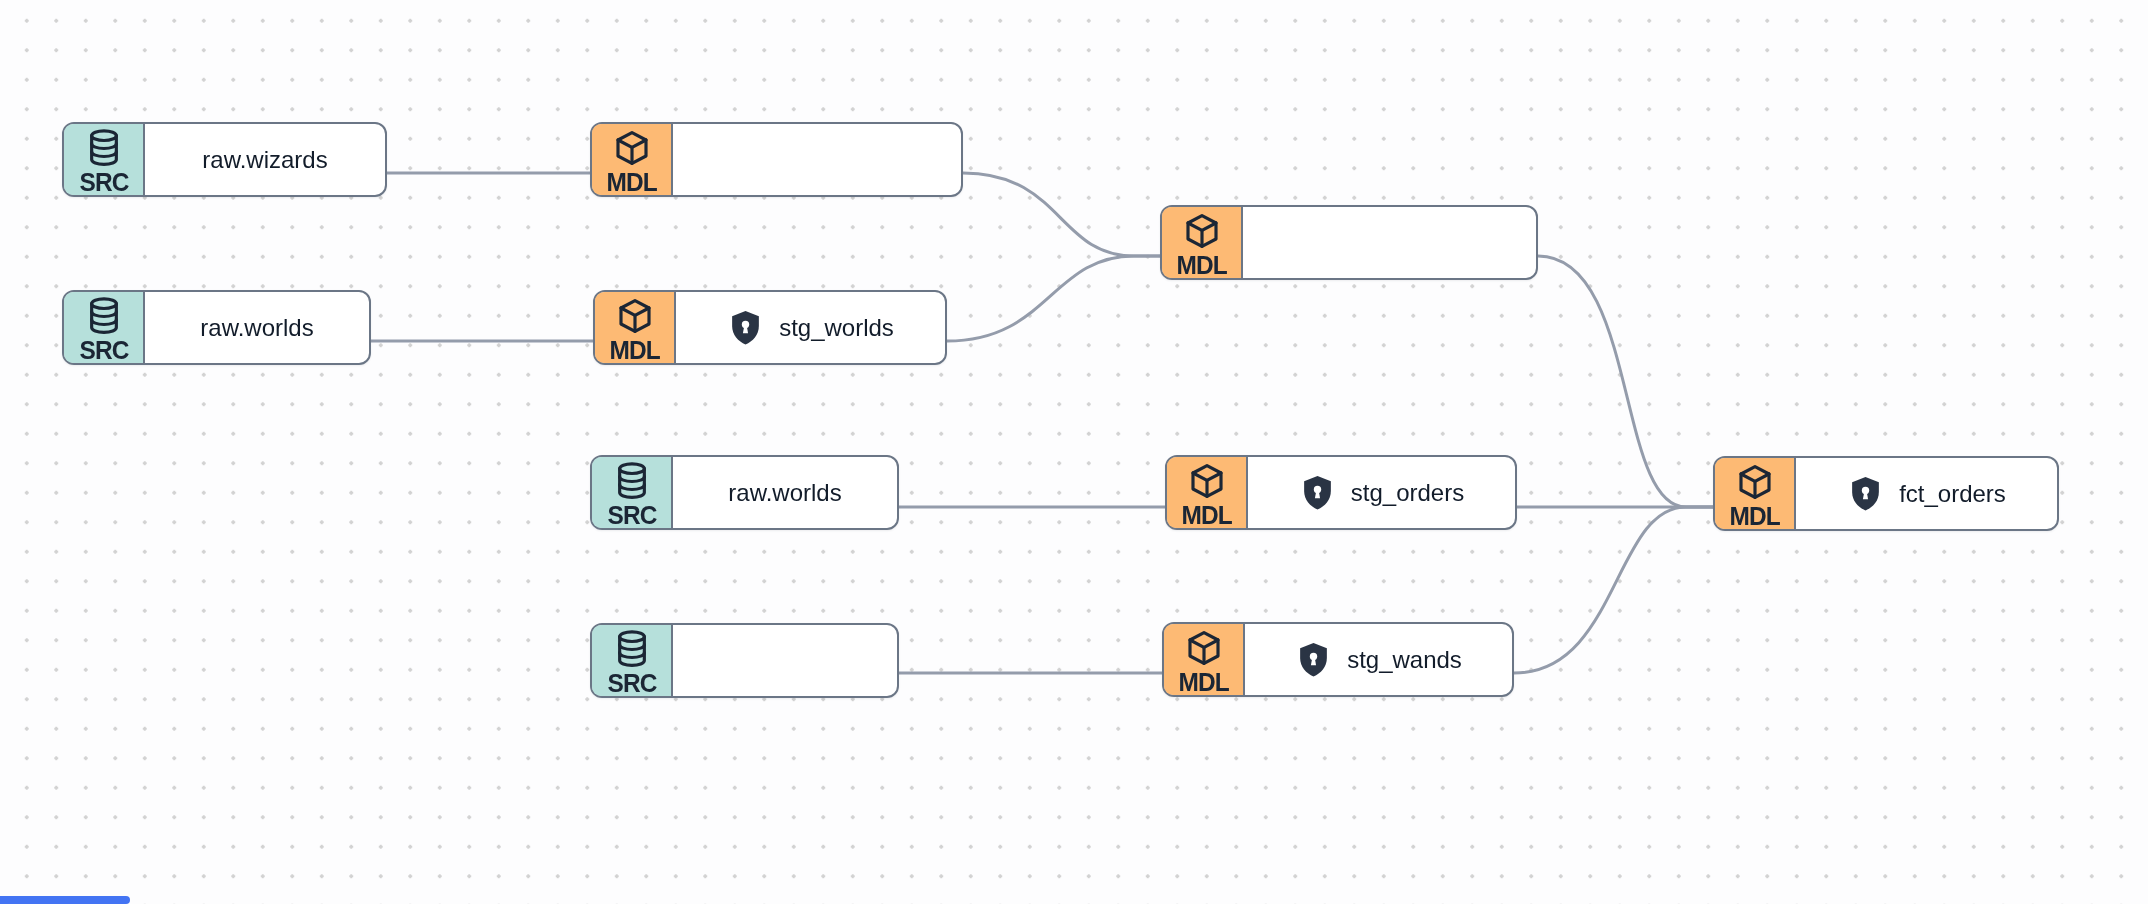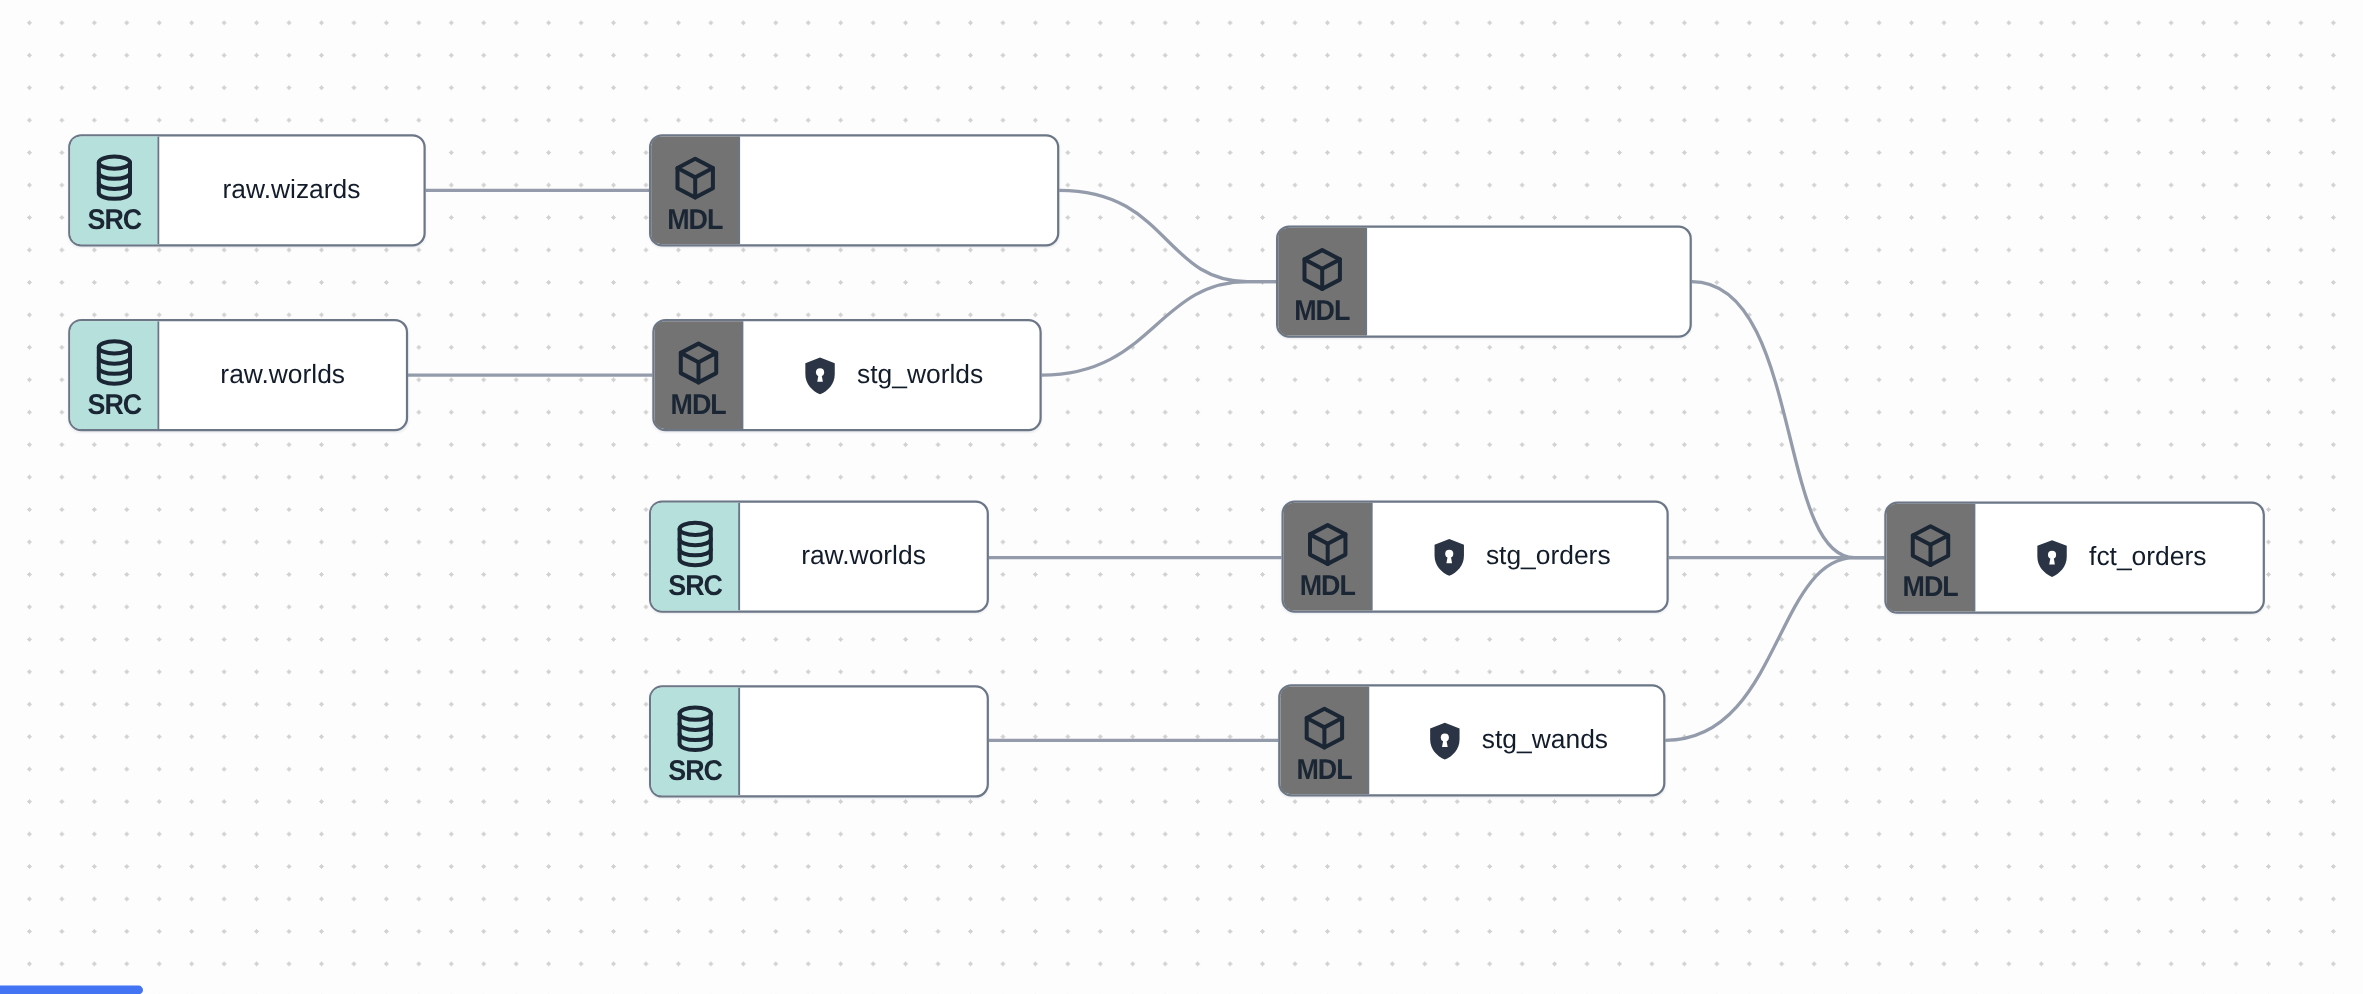--- a/index.html
+++ b/index.html
@@ -6,30 +6,30 @@
   body{
     width:2148px;height:904px;position:relative;overflow:hidden;
     background-color:#fdfdfe;
     background-image:radial-gradient(circle,#d2d2d2 1.9px,transparent 2px);
     background-size:29.5px 29.5px;background-position:12px 6px;
     font-family:"Liberation Sans","DejaVu Sans",sans-serif;
   }
   #edge-layer{position:absolute;left:0;top:0;z-index:1;}
   .edge{fill:none;stroke:#949cab;stroke-width:3px;}
   .node{
-    position:absolute;height:102px;z-index:2;display:flex;box-sizing:border-box;
+    position:absolute;height:75px;z-index:2;display:flex;box-sizing:border-box;
     background:#ffffff;border:2.5px solid #6b7686;border-radius:12px;
     box-shadow:0 1px 2px rgba(40,50,70,.08);
   }
   .badge{
     flex:0 0 81px;display:flex;flex-direction:column;align-items:center;justify-content:center;
     gap:1px;border-right:2.5px solid #6b7686;border-radius:9px 0 0 9px;padding-top:4px;box-sizing:border-box;
   }
   .node.src .badge{background:#b6e0db;}
-  .node.mdl .badge{background:#737373;}
+  .node.mdl .badge{background:#fdba74;}
   .type-icon{width:46px;height:46px;stroke:#1b2635;stroke-width:1.9;fill:none;
     stroke-linecap:round;stroke-linejoin:round;}
   .badge-label{
     font-size:26px;font-weight:600;letter-spacing:-1px;color:#1b2635;line-height:1;
     display:inline-block;transform:scaleX(.94);
   }
   .body{flex:1;display:flex;align-items:center;justify-content:center;gap:15px;padding:0 24px;}
   .shield{width:37px;height:37px;flex:0 0 auto;}
   .label{font-size:24px;font-weight:400;color:#121c2a;white-space:nowrap;}
   #hscrollbar{

